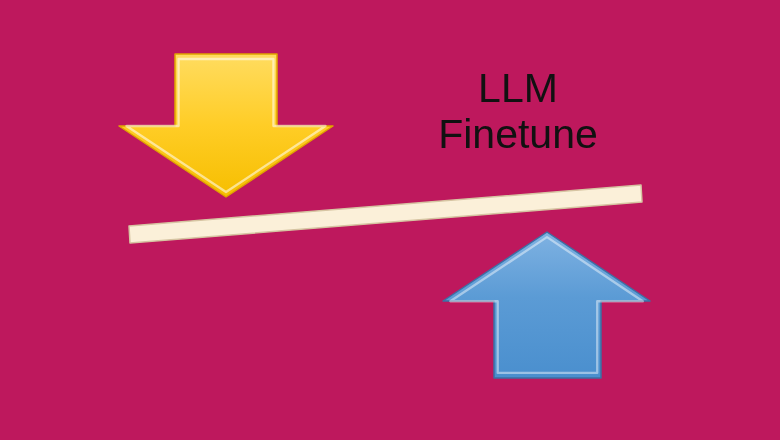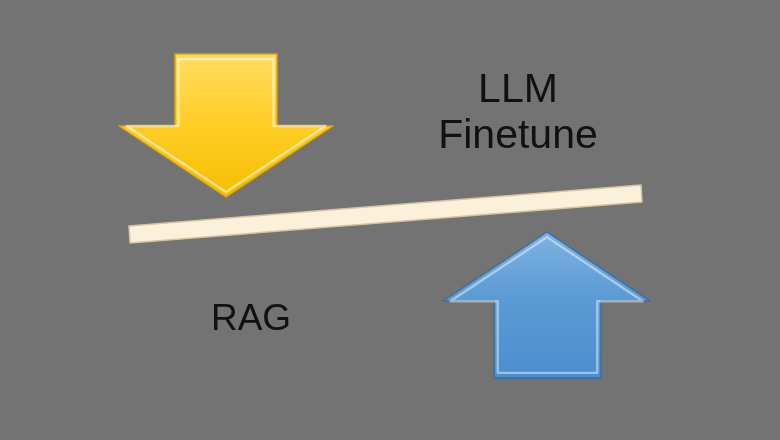--- a/index.html
+++ b/index.html
@@ -5,21 +5,21 @@
 <style>
   html, body {
     margin: 0;
     padding: 0;
     background: #ffffff;
   }
   .stage {
     position: relative;
     width: 780px;
     height: 440px;
-    background: #737373;
+    background: #be185d;
     overflow: hidden;
     font-family: "Liberation Sans", sans-serif;
   }
   .stage svg {
     position: absolute;
     left: 0;
     top: 0;
   }
   .label {
     position: absolute;
@@ -71,15 +71,14 @@
 
     <g>
       <polygon points="547,232 650,301 601,301 601,378 494,378 494,301 443,301" fill="url(#gradUp)" stroke-width="1.5" stroke-linejoin="round" stroke="#3D6FA3"></polygon>
       <polygon points="547,232 650,301 601,301 601,378 494,378 494,301 443,301" fill="none" stroke-width="2.5" stroke-linejoin="round" transform="translate(547 305) scale(0.93) translate(-547 -305)" stroke="rgba(255,255,255,0.45)"></polygon>
     </g>
   </svg>
 
   <div class="label label-llm-finetune">LLM
 Finetune</div>
 
-  <div class="label label-rag">RAG</div>
 
 </div>
 
 </body></html>

